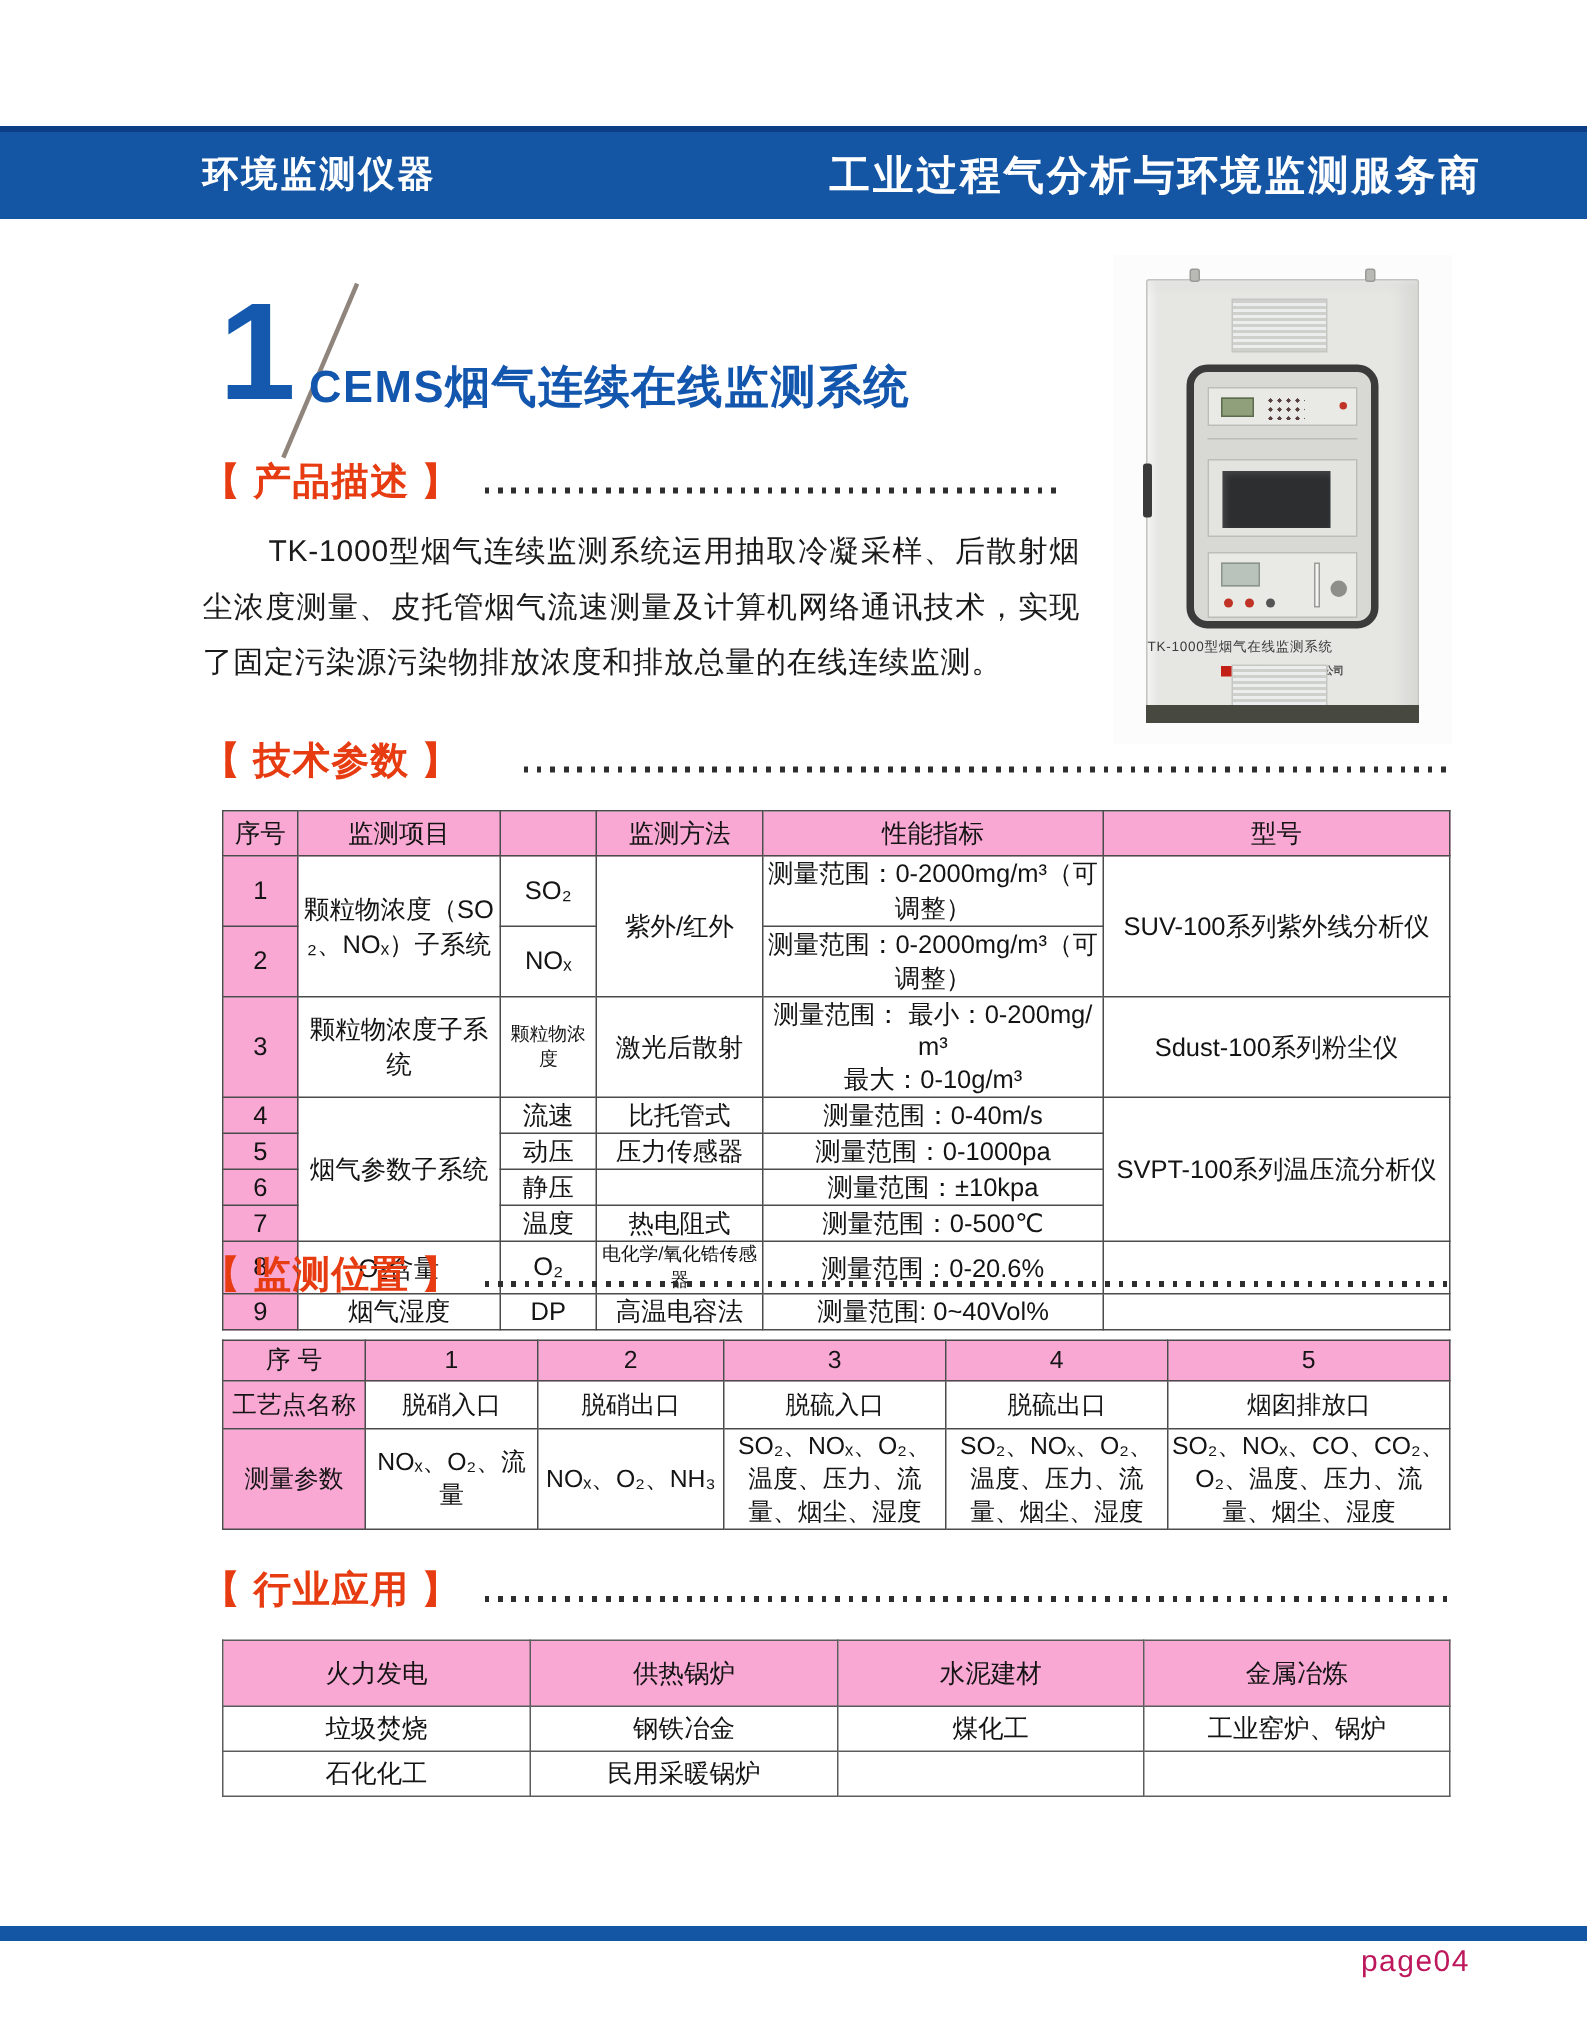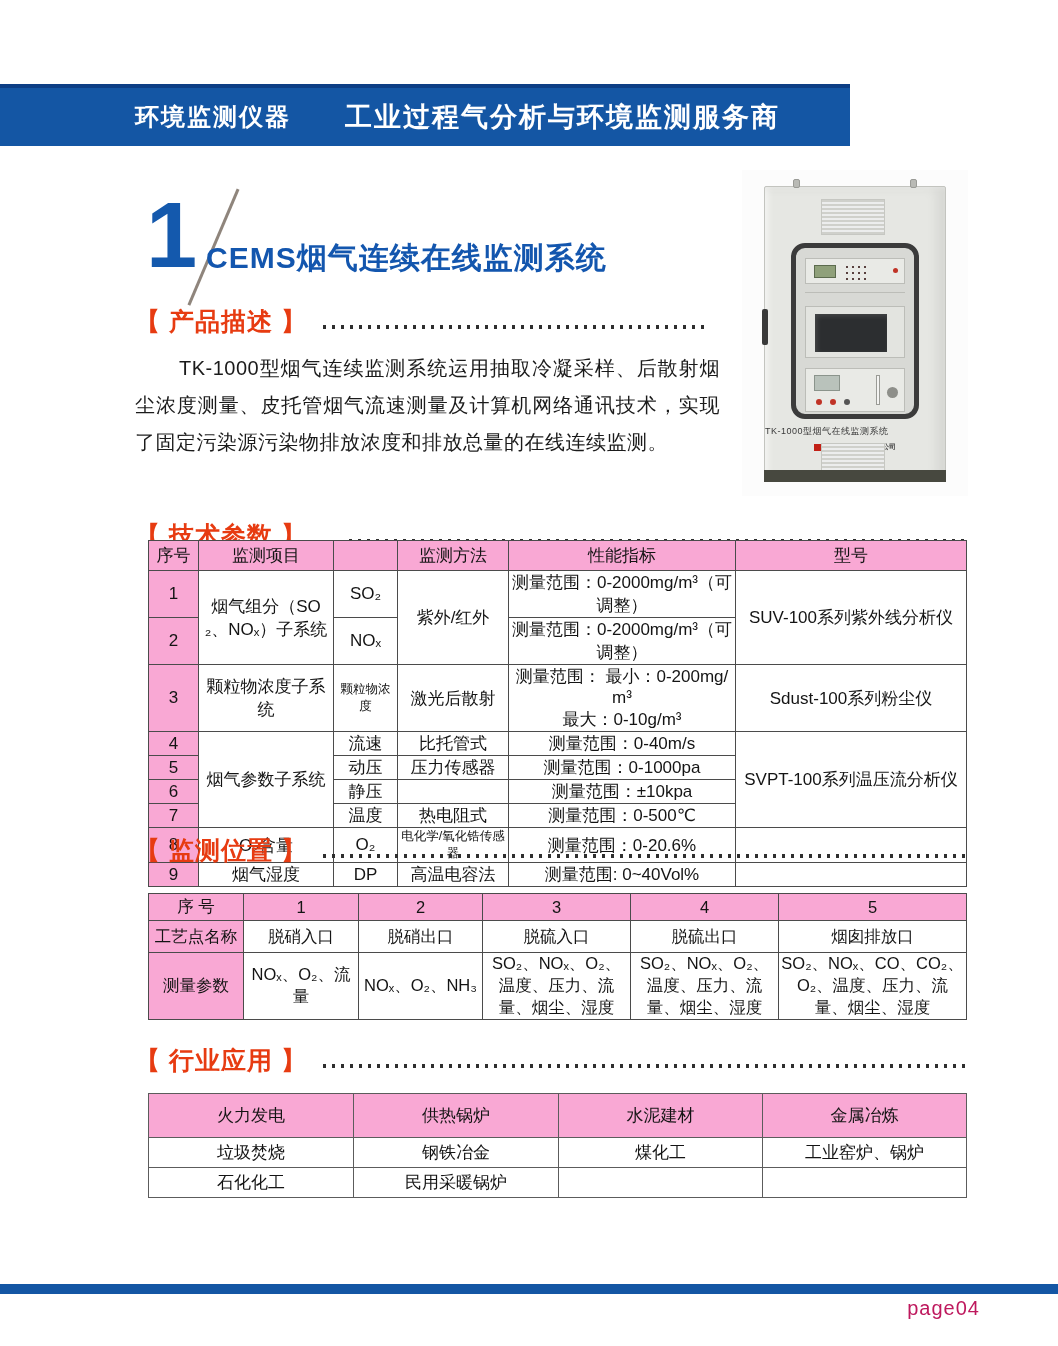--- a/index.html
+++ b/index.html
@@ -1,20 +1,20 @@
 <!DOCTYPE html>
 <html><head>
 <meta charset="utf-8">
 <style>
   * { margin:0; padding:0; box-sizing:border-box; }
   body { background:#ffffff; font-family:"Liberation Sans","DejaVu Sans",sans-serif; }
   .page { position:relative; width:1058px; height:1346px; background:#ffffff; overflow:hidden; }
 
   
-  .header-bar { position:absolute; left:0; top:84px; width:850px; height:62px;
+  .header-bar { position:absolute; left:0; top:84px; width:1058px; height:62px;
     background:#1456a4; border-top:4px solid #0d3e85; }
   .header-bar .lt { position:absolute; left:135px; top:0; height:58px; line-height:58px;
     color:#fff; font-size:24px; font-weight:700; letter-spacing:2px; }
   .header-bar .rt { position:absolute; right:70px; top:0; height:58px; line-height:58px;
     color:#fff; font-size:27px; font-weight:700; letter-spacing:2px; }
 
   
   .big-num { position:absolute; left:146px; top:192px; font-size:92px; line-height:0.95;
     font-weight:700; color:#1459ad; }
   .slash { position:absolute; left:212px; top:184px; width:2.5px; height:126px;
@@ -133,21 +133,21 @@
       <div class="cab-label">TK-1000型烟气在线监测系统</div>
       <div class="cab-co">
         <span class="logo-red"></span><span>山东新泽仪器有限公司</span>
       </div>
       <div class="vent vent-bot"></div>
       <div class="cab-base"></div>
       <div class="handle"></div>
     </div>
   </div>
 
-  <div class="sec-head" style="left:135px; top:520px; width:830px;gap:26px;">
+  <div class="sec-head" style="left:135px; top:492px; width:830px;gap:26px;">
     <span class="label">【 技术参数 】</span>
     <span class="dots"></span>
   </div>
 
   <table class="tech">
     <colgroup>
         <col style="width:50px">
         <col style="width:135px">
         <col style="width:64px">
         <col style="width:111px">
@@ -158,21 +158,21 @@
         <tr style="height:30px">
       <td class="blue">序号</td>
       <td class="blue">监测项目</td>
       <td class="blue"></td>
       <td class="blue">监测方法</td>
       <td class="blue">性能指标</td>
       <td class="blue">型号</td>
     </tr>
     <tr style="height:29px">
       <td class="blue">1</td>
-      <td rowspan="2">烟气组分（SO₂、NOₓ）子系统</td>
+      <td rowspan="2">颗粒物浓度（SO₂、NOₓ）子系统</td>
       <td>SO₂</td>
       <td rowspan="2">紫外/红外</td>
       <td>测量范围：0-2000mg/m³（可调整）</td>
       <td rowspan="2">SUV-100系列紫外线分析仪</td>
     </tr>
     <tr style="height:29px">
       <td class="blue">2</td>
       <td>NOₓ</td>
       <td>测量范围：0-2000mg/m³（可调整）</td>
     </tr>

